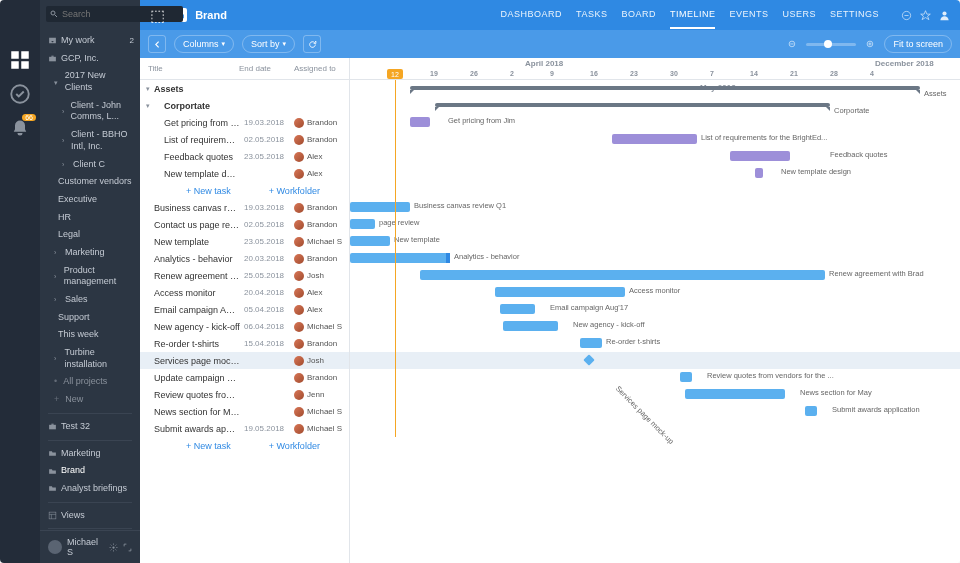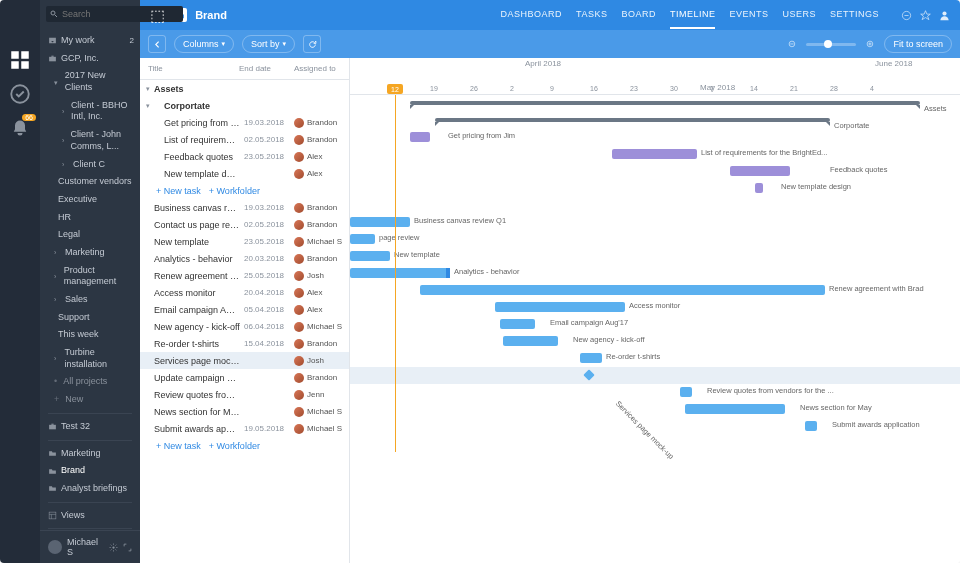--- a/index.html
+++ b/index.html
@@ -70,25 +70,25 @@
 .row { display: flex; align-items: center; height: 17px; padding-left: 6px; }
 .row.sel { background: #e8eff6; }
 .row .chev2 { font-size: 7px; color: #8a929d; width: 8px; }
 .row .ttl { flex: 1; white-space: nowrap; overflow: hidden; text-overflow: ellipsis; padding-right: 4px; }
 .row.group .ttl { font-weight: 600; }
 .row.sub .ttl { padding-left: 10px; }
 .row .end { width: 50px; color: #8a929d; font-size: 8px; }
 .row .ass { width: 55px; display: flex; align-items: center; gap: 3px; font-size: 8px; color: #555; }
 .row .ava2 { width: 10px; height: 10px; border-radius: 50%; background: linear-gradient(135deg,#d97757,#a04b2e); flex-shrink: 0; }
 .row.addrow { color: #2f89e3; gap: 8px; padding-left: 16px; }
-.row.addrow .addl { cursor: pointer; }
+.row.addrow .addl { cursor: pointer; margin-left: 30px; }
 
 
 .gantt { flex: 1; overflow: hidden; position: relative; font-size: 8px; color: #8a929d; }
-.gantt-head { height: 37px; border-bottom: 1px solid #e1e5ea; display: flex; position: relative; }
+.gantt-head { height: 22px; border-bottom: 1px solid #e1e5ea; display: flex; position: relative; font-weight: bold; }
 .gantt-head .month { position: absolute; top: 1px; font-size: 8px; }
 .gantt-head .day { position: absolute; bottom: 2px; font-size: 7px; }
 .gantt-body { position: relative; }
 .grow { height: 17px; position: relative; }
 .bar { position: absolute; height: 10px; top: 3px; border-radius: 2px; font-size: 7px; color: #555; white-space: nowrap; }
 .bar.grp { background: none; border-top: 4px solid #6b7785; height: 4px; top: 6px; }
 .bar.grp::before, .bar.grp::after { content:''; position:absolute; top:0; width:0; height:0; border-top:4px solid #6b7785; }
 .bar.grp::before { left:0; border-right:4px solid transparent; }
 .bar.grp::after { right:0; border-left:4px solid transparent; }
 .bar.purple { background: #9d8fd9; }
@@ -157,25 +157,25 @@
             </svg>
           </span>
           <span>GCP, Inc.</span>
         </div>
         <div class="tree-item l1">
           <span class="chev">▾</span>
           <span>2017 New Clients</span>
         </div>
         <div class="tree-item l2">
           <span class="chev">›</span>
-          <span>Client - BBHO Intl, Inc.</span>
+          <span>Client - John Comms, L...</span>
         </div>
         <div class="tree-item l2">
           <span class="chev">›</span>
-          <span>Client - John Comms, L...</span>
+          <span>Client - BBHO Intl, Inc.</span>
         </div>
         <div class="tree-item l2">
           <span class="chev">›</span>
           <span>Client C</span>
         </div>
         <div class="tree-item l3">
           <span>Customer vendors</span>
         </div>
         <div class="tree-item l3">
           <span>Executive</span>
@@ -539,21 +539,21 @@
             <div class="row addrow">
               <span class="addl">+ New task</span>
               <span class="addl">+ Workfolder</span>
             </div>
           </div>
       </div>
       <div class="gantt">
         <div class="gantt-head" id="ghead">
             <div class="month" style="left: 175px;">April 2018</div>
             <div class="month" style="left: 350px; margin-top: 24px;">May 2018</div>
-            <div class="month" style="left: 525px;">June 2018</div>
+            <div class="month" style="left: 525px;">December 2018</div>
             <div class="day" style="left: 40px;">12</div>
             <div class="day" style="left: 80px;">19</div>
             <div class="day" style="left: 120px;">26</div>
             <div class="day" style="left: 160px;">2</div>
             <div class="day" style="left: 200px;">9</div>
             <div class="day" style="left: 240px;">16</div>
             <div class="day" style="left: 280px;">23</div>
             <div class="day" style="left: 320px;">30</div>
             <div class="day" style="left: 360px;">7</div>
             <div class="day" style="left: 400px;">14</div>

